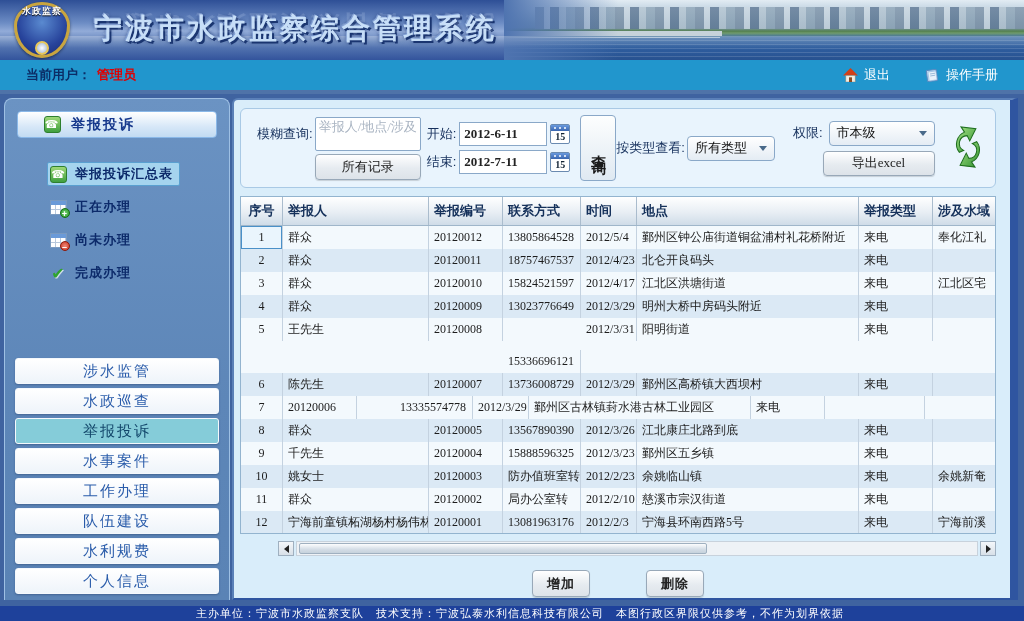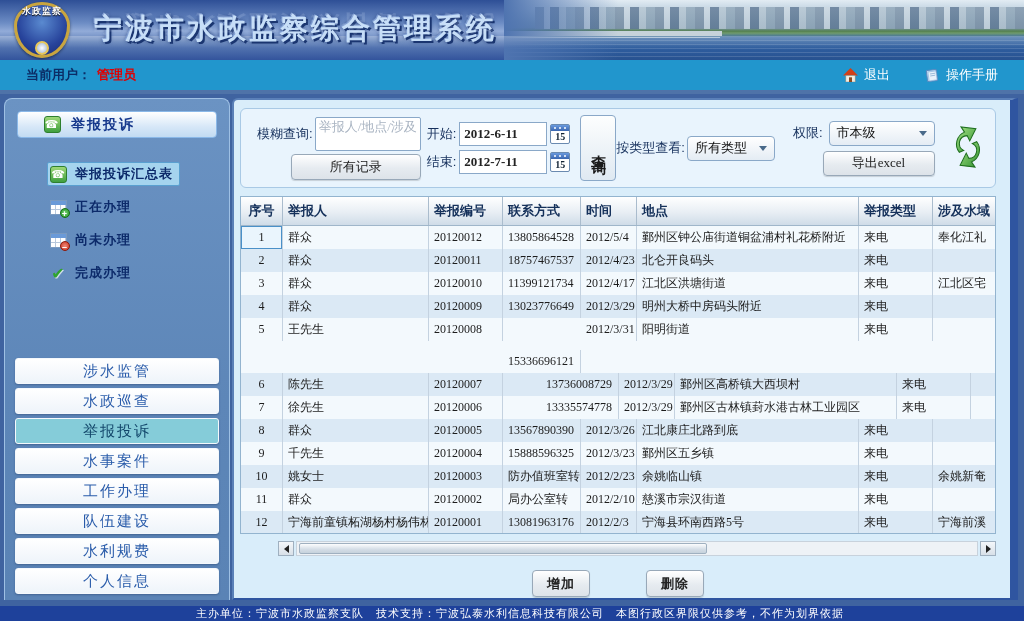--- a/index.html
+++ b/index.html
@@ -90,21 +90,21 @@
   .toolbar { position:relative; height:80px; border:1px solid #a9c9e5; border-radius:6px;
     background:#e9f4fd; display:flex; align-items:center; padding:0 46px 0 16px; overflow:visible; }
   .toolbar label { font-size:13px; color:#16305c; white-space:nowrap; }
   .g-fuzzy { display:flex; flex-direction:column; }
   .g-fuzzy .frow { display:flex; align-items:center; gap:2px; }
   .fuzzy-input { width:106px; height:34px; border:1px solid #8aa8c8; border-radius:2px; background:#fff;
     font-size:13px; padding:1px 3px 14px; font-family:"Liberation Serif","DejaVu Serif",serif; color:#333; }
   .fuzzy-input::placeholder { color:#a9b4c2; }
   .btn { background:linear-gradient(180deg,#ffffff 0%,#e6ebf0 55%,#dde3e9 100%); border:1px solid #98a8b8;
     border-radius:4px; font-size:13px; color:#222; cursor:pointer; box-shadow:0 1px 1px rgba(0,0,0,.15); }
-  .btn-allrecords { width:130px; height:26px; margin-top:3px; align-self:flex-end; }
+  .btn-allrecords { width:106px; height:26px; margin-top:3px; align-self:flex-end; }
   .g-dates { margin-left:6px; display:flex; flex-direction:column; gap:4px;align-items:flex-end; }
   .drow { display:flex; align-items:center; gap:3px; }
   .date-input { width:88px; height:24px; border:1px solid #8aa8c8; background:#fff; font-size:13px; font-weight:bold;
     padding:0 4px; font-family:"Liberation Serif","DejaVu Serif",serif; color:#222; }
   .cal { position:relative; width:20px; height:20px; background:#fff; border:1px solid #6a8ab0; border-radius:2px;
     font-size:10px; font-weight:bold; color:#123; display:flex; align-items:flex-end; justify-content:center;
     line-height:12px; cursor:pointer; font-family:"Liberation Serif","DejaVu Serif",serif; }
   .cal::before { content:""; position:absolute; top:0; left:0; right:0; height:6px;
     background:linear-gradient(180deg,#6a9ade,#3a66b0); }
   .cal::after { content:""; position:absolute; top:2px; left:50%; width:2px; height:2px; margin-left:-1px;
@@ -344,21 +344,21 @@
                 <div class="gc" style="width: 78px;">18757467537</div>
                 <div class="gc" style="width: 56px;">2012/4/23</div>
                 <div class="gc" style="width: 222px;">北仑开良码头</div>
                 <div class="gc" style="width: 74px;">来电</div>
                 <div class="gc" style="width: 100px;"></div>
               </div>
               <div class="grow odd">
                 <div class="gc center" style="width: 42px;">3</div>
                 <div class="gc" style="width: 146px;">群众</div>
                 <div class="gc" style="width: 74px;">20120010</div>
-                <div class="gc" style="width: 78px;">11399121734</div>
+                <div class="gc" style="width: 78px;">15824521597</div>
                 <div class="gc" style="width: 56px;">2012/4/17</div>
                 <div class="gc" style="width: 222px;">江北区洪塘街道</div>
                 <div class="gc" style="width: 74px;">来电</div>
                 <div class="gc" style="width: 100px;">江北区宅</div>
               </div>
               <div class="grow even">
                 <div class="gc center" style="width: 42px;">4</div>
                 <div class="gc" style="width: 146px;">群众</div>
                 <div class="gc" style="width: 74px;">20120009</div>
                 <div class="gc" style="width: 78px;">13023776649</div>
@@ -374,29 +374,28 @@
                 <div class="gc" style="width: 78px; margin-top: 32px;">15336696121</div>
                 <div class="gc" style="width: 56px;">2012/3/31</div>
                 <div class="gc" style="width: 222px;">阳明街道</div>
                 <div class="gc" style="width: 74px;">来电</div>
                 <div class="gc" style="width: 100px;"></div>
               </div>
               <div class="grow even">
                 <div class="gc center" style="width: 42px;">6</div>
                 <div class="gc" style="width: 146px;">陈先生</div>
                 <div class="gc" style="width: 74px;">20120007</div>
-                <div class="gc" style="width: 78px; margin-left: 38px;">13736008729</div>
+                <div class="gc" style="width: 78px;">13736008729</div>
                 <div class="gc" style="width: 56px;">2012/3/29</div>
                 <div class="gc" style="width: 222px;">鄞州区高桥镇大西坝村</div>
                 <div class="gc" style="width: 74px;">来电</div>
                 <div class="gc" style="width: 100px;"></div>
               </div>
               <div class="grow odd">
                 <div class="gc center" style="width: 42px;">7</div>
-                <div class="gc" style="width: 146px;">徐先生</div>
                 <div class="gc" style="width: 74px;">20120006</div>
                 <div class="gc" style="width: 78px; margin-left: 38px;">13335574778</div>
                 <div class="gc" style="width: 56px;">2012/3/29</div>
                 <div class="gc" style="width: 222px;">鄞州区古林镇葑水港古林工业园区</div>
                 <div class="gc" style="width: 74px;">来电</div>
                 <div class="gc" style="width: 100px;"></div>
               </div>
               <div class="grow even">
                 <div class="gc center" style="width: 42px;">8</div>
                 <div class="gc" style="width: 146px;">群众</div>

